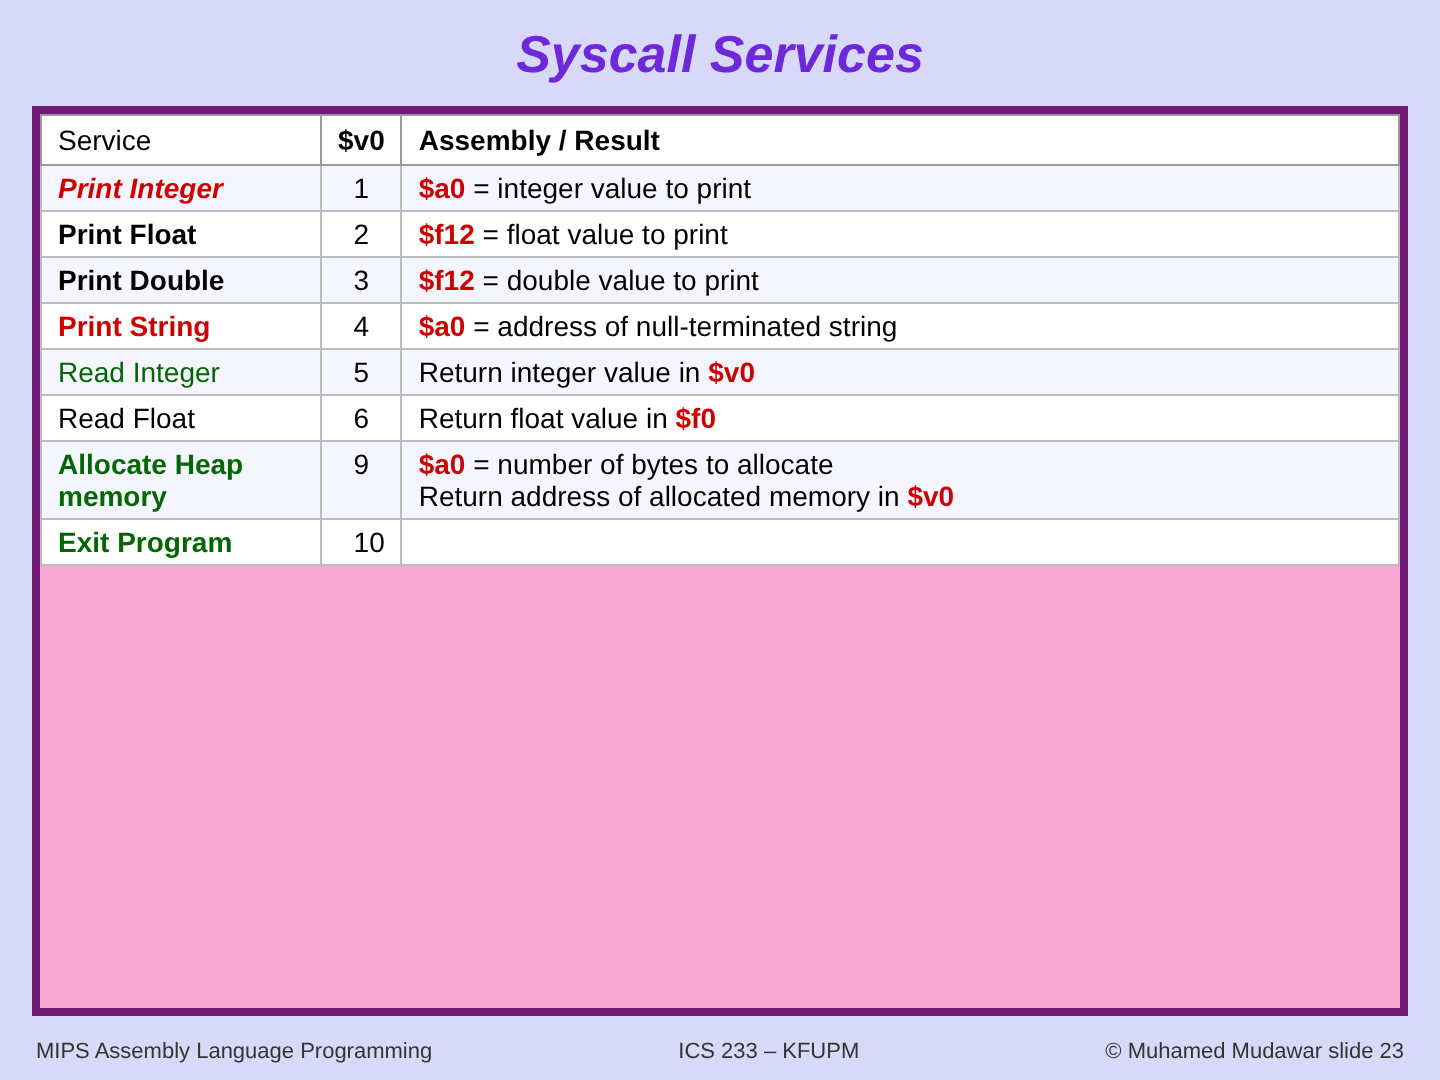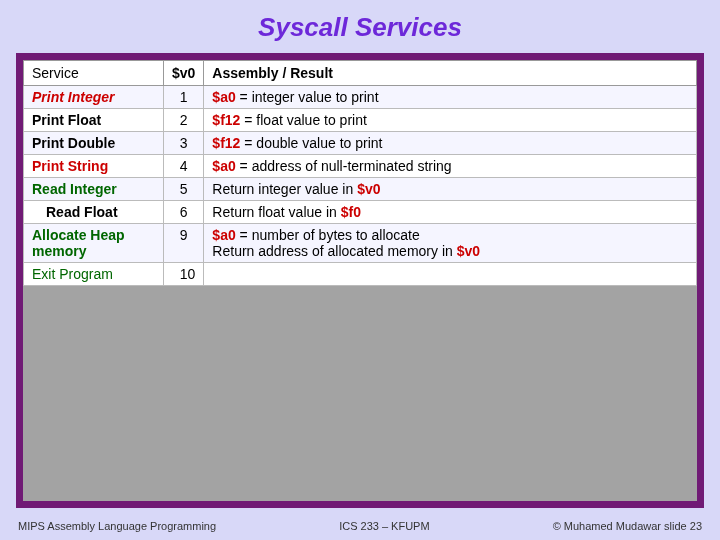--- a/index.html
+++ b/index.html
@@ -22,22 +22,22 @@
     .title {
       text-align: center;
       font-size: 26px;
       font-weight: bold;
       color: #6d28d9;
       margin-bottom: 10px;
       font-style: italic;
     }
     .table-wrapper {
       flex: 1;
-      background: #a3a3a3;
-      border: 7px solid #701a75;
+      background: #f9a8d4;
+      border: 4px solid #701a75;
     }
     table {
       width: 100%;
       border-collapse: collapse;
     }
     thead tr th {
       border: 1px solid #999;
       padding: 4px 8px;
       background: #fff;
       font-weight: bold;
@@ -105,39 +105,39 @@
             <td class="col-service"><span style="font-weight: bold;">Print Double</span></td>
             <td class="col-v0" style="text-align: center;">3</td>
             <td class="col-args"><span style="color: rgb(204, 0, 0); font-weight: bold;">$f12</span> = double value to print</td>
           </tr>
           <tr>
             <td class="col-service"><span style="color: rgb(204, 0, 0); font-weight: bold;">Print String</span></td>
             <td class="col-v0" style="text-align: center;">4</td>
             <td class="col-args"><span style="color: rgb(204, 0, 0); font-weight: bold;">$a0</span> = address of null-terminated string</td>
           </tr>
           <tr>
-            <td class="col-service"><span style="color: rgb(0, 102, 0); font-weight: bold;">Read Integer</span></td>
+            <td class="col-service"><span style="color: rgb(0, 102, 0); font-weight: normal;">Read Integer</span></td>
             <td class="col-v0" style="text-align: center;">5</td>
             <td class="col-args">Return integer value in <span style="color: rgb(204, 0, 0); font-weight: bold;">$v0</span></td>
           </tr>
           <tr>
-            <td class="col-service"><span style="font-weight: bold; margin-left: 14px;">Read Float</span></td>
+            <td class="col-service"><span style="font-weight: normal;">Read Float</span></td>
             <td class="col-v0" style="text-align: center;">6</td>
             <td class="col-args">Return float value in <span style="color: rgb(204, 0, 0); font-weight: bold;">$f0</span></td>
           </tr>
           <tr>
             <td class="col-service"><span style="color: rgb(0, 102, 0); font-weight: bold;">Allocate Heap memory</span></td>
             <td class="col-v0" style="text-align: center;">9</td>
             <td class="col-args">
               <div><span style="color: rgb(204, 0, 0); font-weight: bold;">$a0</span> = number of bytes to allocate</div>
               <div>Return address of allocated memory in <span style="color: rgb(204, 0, 0); font-weight: bold;">$v0</span></div>
             </td>
           </tr>
           <tr>
-            <td class="col-service"><span style="color: rgb(0, 102, 0); font-weight: normal;">Exit Program</span></td>
+            <td class="col-service"><span style="color: rgb(0, 102, 0); font-weight: bold;">Exit Program</span></td>
             <td class="col-v0" style="text-align: right;">10</td>
             <td class="col-args"></td>
           </tr>
         </tbody>
     </table>
   </div>
 
   <div class="footer">
     <span>MIPS Assembly Language Programming</span>
     <span>ICS 233 – KFUPM</span>

